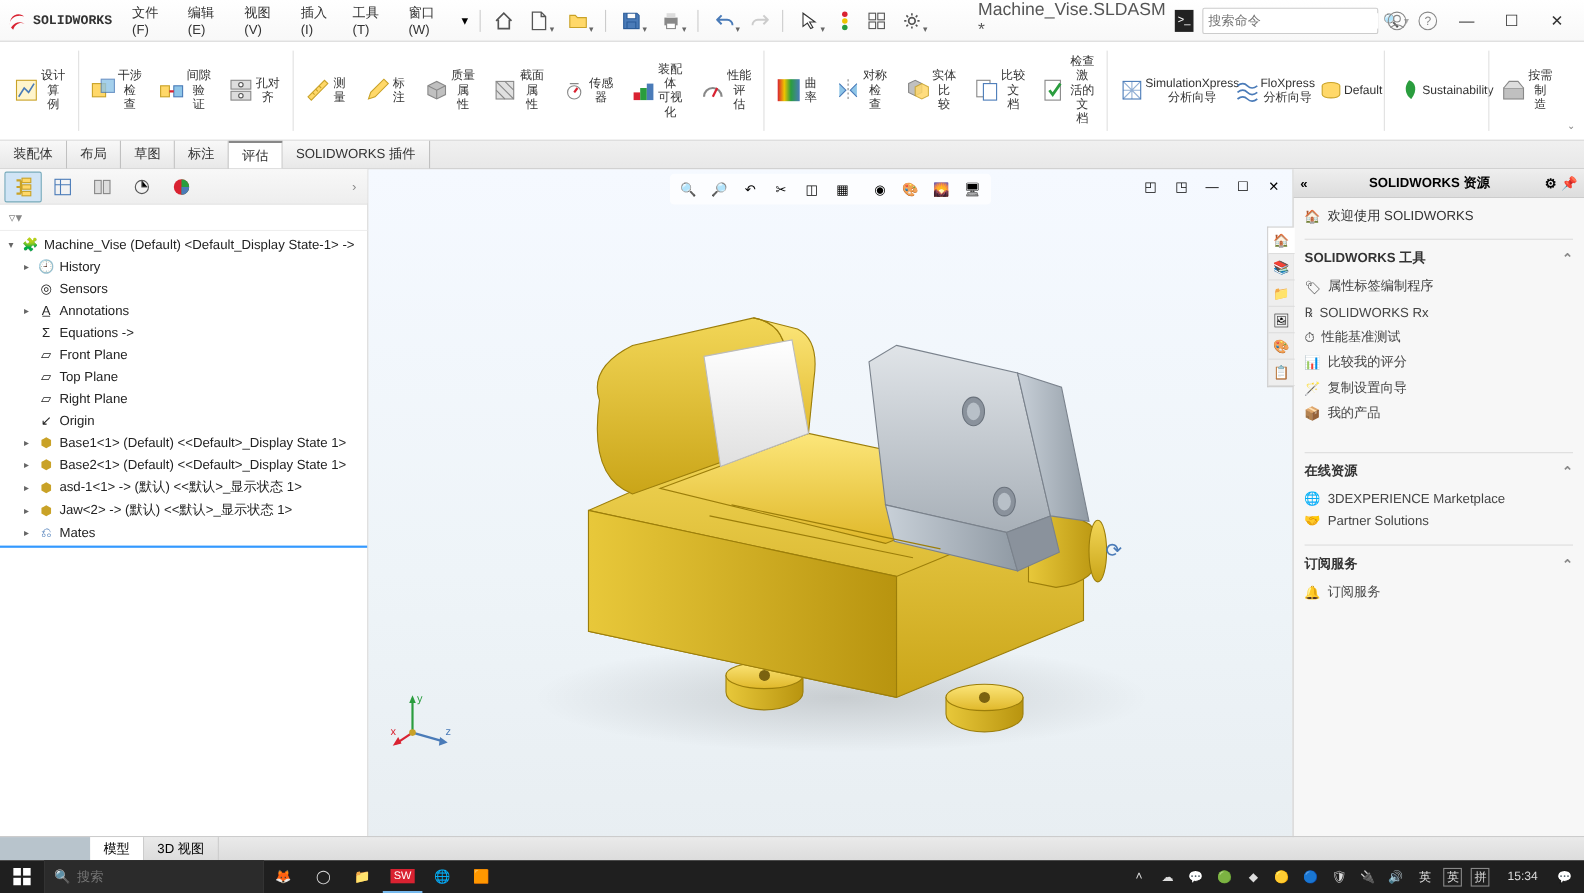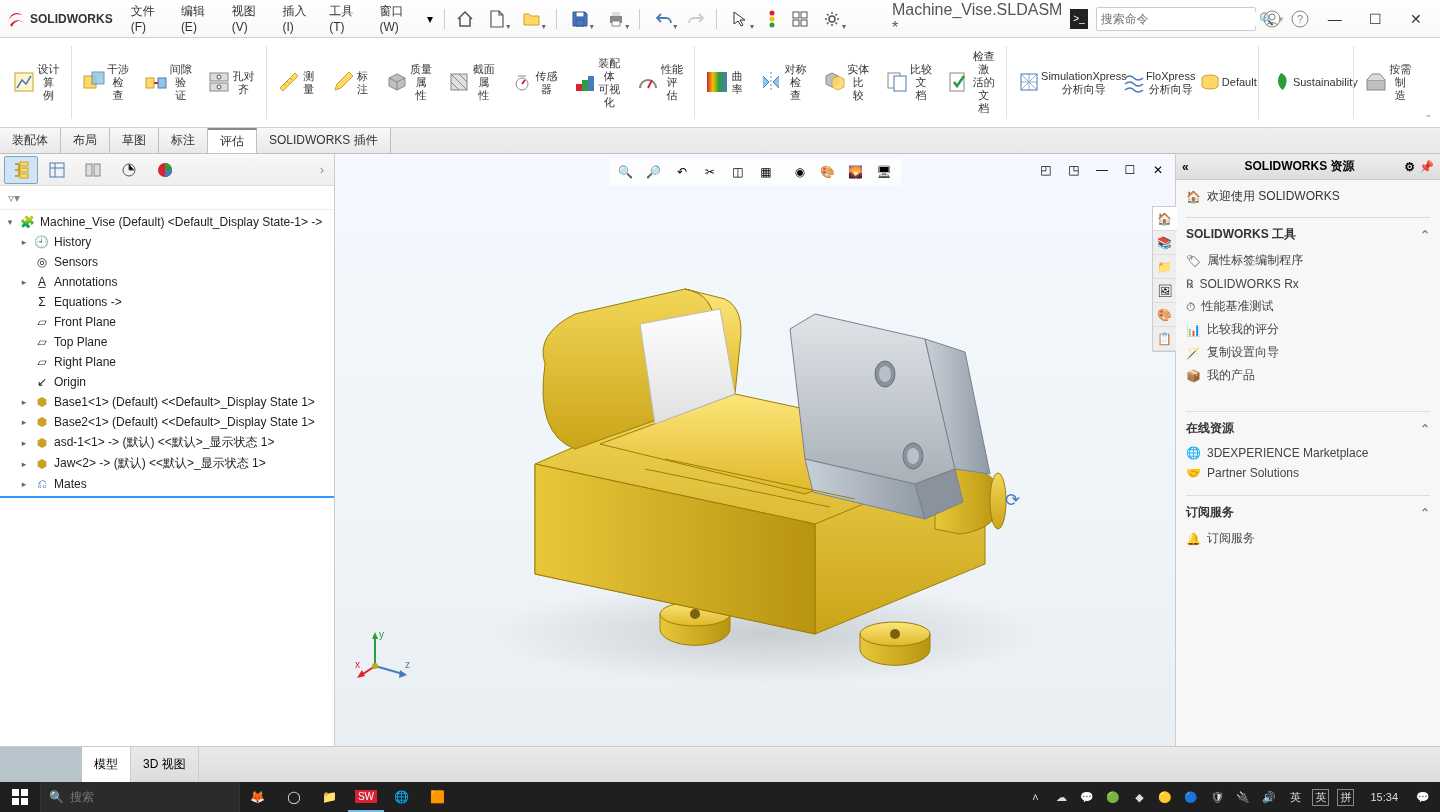--- a/index.html
+++ b/index.html
@@ -1,21 +1,21 @@
 <!DOCTYPE html>
 <html><head>
 <meta charset="utf-8">
 <style>
 * { margin: 0; padding: 0; box-sizing: border-box; font-family: "Microsoft YaHei", "Segoe UI", sans-serif; }
 body { width: 1440px; height: 812px; background: #fff; overflow: hidden; position: relative; font-size: 12px; }
 
 
 .titlebar { height: 38px; background: linear-gradient(#fff, #f8f8f8); border-bottom: 1px solid #d0d0d0; display: flex; align-items: center; padding: 0 6px; gap: 4px; }
 .sw-logo { width: 22px; height: 22px; display: flex; align-items: center; justify-content: center; }
-.sw-brand { font-weight: bold; color: #333; font-size: 12px; margin-right: 8px; }
+.sw-brand { font-weight: bold; color: #333; font-size: 12px; margin-right: 8px; font-family: Liberation Mono, monospace; }
 .menu-item { padding: 4px 6px; color: #333; cursor: pointer; }
 .menu-sep { width: 1px; height: 20px; background: #ccc; margin: 0 4px; }
 .tb-btn { width: 28px; height: 28px; display: flex; align-items: center; justify-content: center; cursor: pointer; border-radius: 2px; position: relative; }
 .tb-btn.wide { width: 36px; }
 .tb-drop::after { content: "▾"; font-size: 8px; color: #666; position: absolute; bottom: 2px; right: 2px; }
 .doc-name { margin-left: 40px; color: #555; font-size: 16px; }
 .spacer { flex: 1; }
 .search-box { width: 160px; height: 24px; border: 1px solid #ccc; border-radius: 2px; display: flex; align-items: center; padding: 0 4px; gap: 4px; color: #888; background: #fff; }
 .search-box input { border: none; outline: none; flex: 1; font-size: 12px; }
 .win-ctrl { width: 42px; height: 28px; display: flex; align-items: center; justify-content: center; color: #333; cursor: pointer; font-size: 14px; }
@@ -67,21 +67,21 @@
 .tp-body { flex: 1; overflow-y: auto; padding: 8px 10px; position: relative; }
 .tp-welcome { display: flex; align-items: center; gap: 6px; margin-bottom: 12px; font-size: 12px; color: #333; }
 .tp-section-head { font-weight: bold; font-size: 12px; color: #333; border-top: 1px solid #ddd; padding-top: 8px; margin-bottom: 6px; display: flex; align-items: center; }
 .tp-section-head .caret { margin-left: auto; color: #888; }
 .tp-link { display: flex; align-items: center; gap: 6px; padding: 3px 0; font-size: 12px; color: #444; cursor: pointer; }
 .tp-sidebar-tabs { position: absolute; left: -24px; top: 52px; width: 24px; display: flex; flex-direction: column; background: #eee; border: 1px solid #ccc; border-right: none; }
 .tp-sidetab { width: 24px; height: 24px; display: flex; align-items: center; justify-content: center; cursor: pointer; border-bottom: 1px solid #ddd; font-size: 12px; }
 .tp-sidetab.active { background: #fff; }
 
 
-.bottom-tabs { position: absolute; bottom: 30px; left: 0; right: 0; height: 36px; background: linear-gradient(#eaeaea, #dcdcdc); border-top: 1px solid #ccc; display: flex; align-items: stretch; }
+.bottom-tabs { position: absolute; bottom: 30px; left: 0; right: 0; height: 22px; background: linear-gradient(#eaeaea, #dcdcdc); border-top: 1px solid #ccc; display: flex; align-items: stretch; }
 .bt-tab { padding: 0 12px; display: flex; align-items: center; border-right: 1px solid #ccc; font-size: 12px; cursor: pointer; }
 .bt-tab.active { background: #fff; }
 .bt-blank { width: 82px; background: #b8c4cc; }
 
 
 .status-bar { position: absolute; bottom: 16px; left: 0; right: 0; height: 14px; font-size: 11px; padding: 0 6px; color: #333; display: flex; align-items: center; gap: 14px; background: #fff; }
 .status-right { margin-left: auto; display: flex; gap: 14px; align-items: center; }
 
 
 .taskbar { position: absolute; bottom: 0; left: 0; right: 0; height: 30px; background: #1f1f1f; display: flex; align-items: center; color: #ddd; font-size: 12px; }

